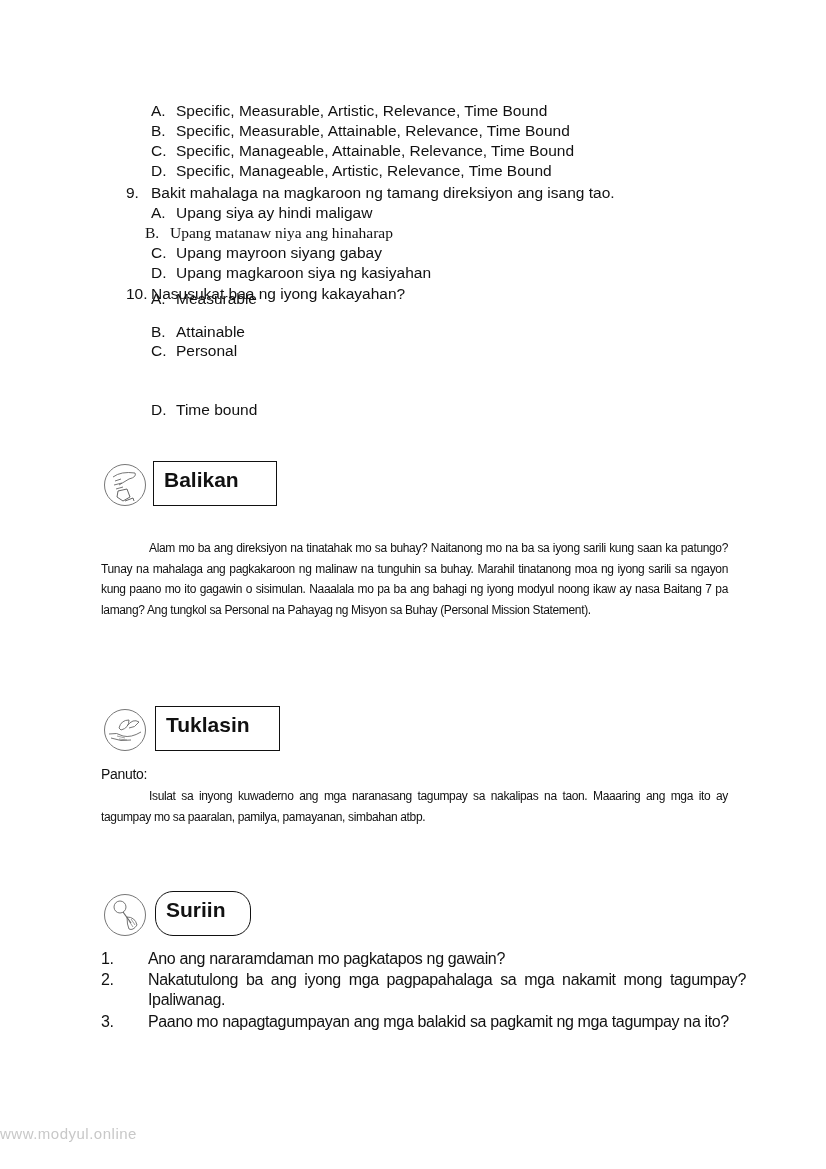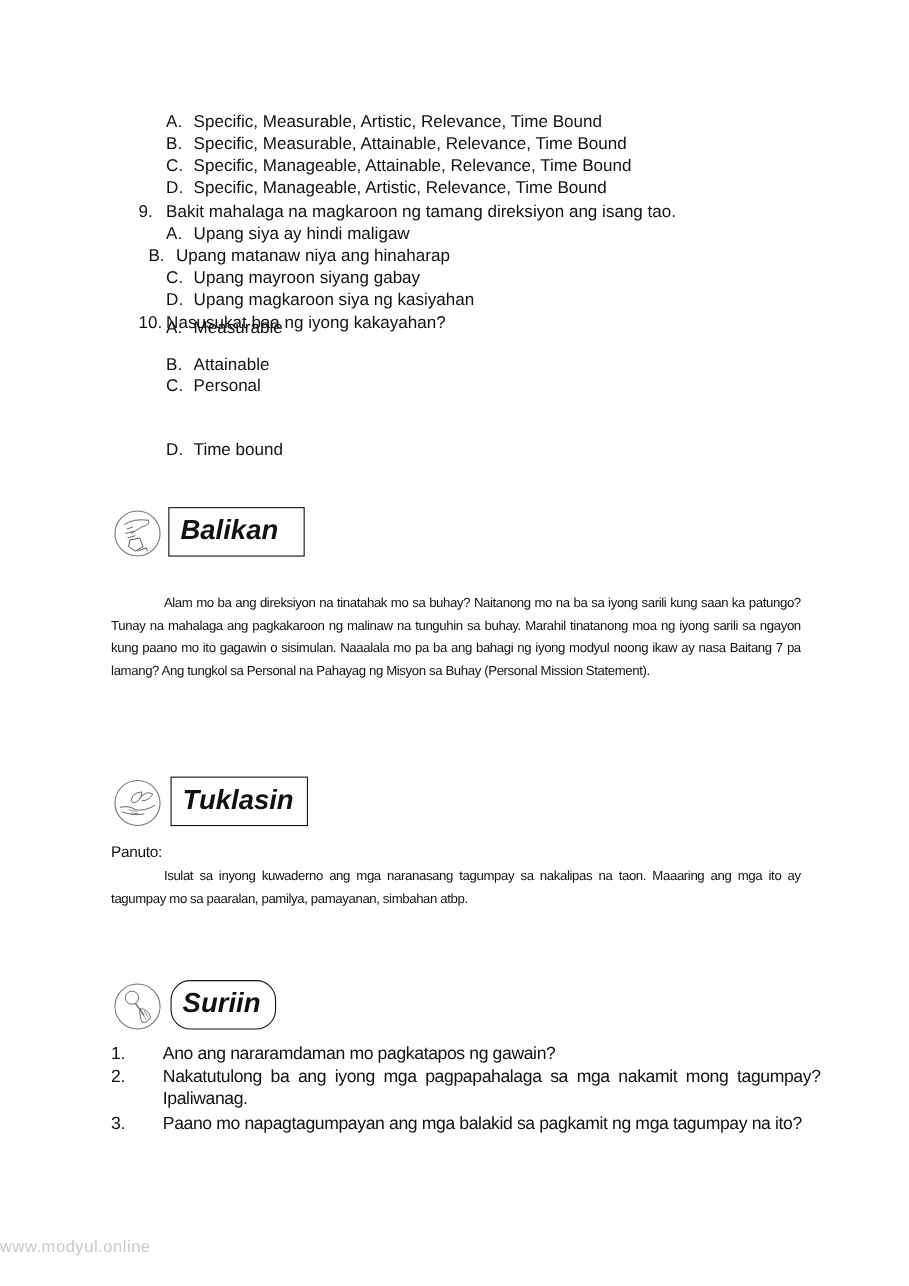--- a/index.html
+++ b/index.html
@@ -9,21 +9,21 @@
   .line { position: absolute; font-size: 15.5px; line-height: 20px; white-space: nowrap; }
   .mark { display: inline-block; width: 25px; }
   .num { position: absolute; font-size: 15.5px; line-height: 20px; }
   .para { position: absolute; left: 101px; width: 627px; font-size: 12px; line-height: 20.5px;
           text-align: justify; font-family: "Liberation Sans Narrow", "Liberation Sans", sans-serif;
           letter-spacing: -0.35px; }
   .para .indent { display: inline-block; width: 48px; }
   .icon-circle { position: absolute; width: 40px; height: 40px; border: 1px solid #777; border-radius: 50%; }
   .icon-circle svg { position: absolute; left: 0; top: 0; }
   .title-box { position: absolute; border: 1.3px solid #111; height: 43px; }
-  .title-box span { position: absolute; left: 10px; top: 6px; font-size: 25px; font-weight: bold; font-style: italic; }
+  .title-box span { position: absolute; left: 10px; top: 6px; font-size: 21px; font-weight: bold; }
   .q-item { position: absolute; left: 101px; width: 627px; font-size: 16px; line-height: 20px;
             font-family: "Liberation Sans", sans-serif; letter-spacing: -0.35px; }
   .q-item .n { position: absolute; left: 0; }
   .q-item .t { position: absolute; left: 14px; width: 598px; text-align: justify; margin-left: 33px; }
   .watermark { position: absolute; left: 0; width: 826px; top: 1125px; text-align: left;
                color: #c8c8c8; font-size: 15px; letter-spacing: 0.5px; }
 </style>
 </head>
 <body>
 
@@ -31,21 +31,21 @@
   <div class="line" style="left:151px; top:101px;"><span class="mark">A.</span><span>Specific, Measurable, Artistic, Relevance, Time Bound</span></div>
   <div class="line" style="left:151px; top:121px;"><span class="mark">B.</span><span>Specific, Measurable, Attainable, Relevance, Time Bound</span></div>
   <div class="line" style="left:151px; top:141px;"><span class="mark">C.</span><span>Specific, Manageable, Attainable, Relevance, Time Bound</span></div>
   <div class="line" style="left:151px; top:161px;"><span class="mark">D.</span><span>Specific, Manageable, Artistic, Relevance, Time Bound</span></div>
 </div>
 
 <div>
   <div class="num" style="left:126px; top:183px;">9.</div>
   <div class="line" style="left:151px; top:183px;">Bakit mahalaga na magkaroon ng tamang direksiyon ang isang tao.</div>
   <div class="line" style="left:151px; top:203px;"><span class="mark">A.</span><span>Upang siya ay hindi maligaw</span></div>
-  <div class="line" style="left:135px; top:223px;"><span class="mark">B.</span><span>Upang matanaw niya ang hinaharap</span></div>
+  <div class="line" style="left:145px; top:223px;font-family:Liberation Serif, serif;"><span class="mark">B.</span><span>Upang matanaw niya ang hinaharap</span></div>
   <div class="line" style="left:151px; top:243px;"><span class="mark">C.</span><span>Upang mayroon siyang gabay</span></div>
   <div class="line" style="left:151px; top:263px;"><span class="mark">D.</span><span>Upang magkaroon siya ng kasiyahan</span></div>
 </div>
 
 <div>
   <div class="num" style="left:126px; top:284px;">10.</div>
   <div class="line" style="left:151px; top:284px;">Nasusukat baa ng iyong kakayahan?</div>
   <div class="line" style="left:151px; top:289px;"><span class="mark">A.</span><span>Measurable</span></div>
   <div class="line" style="left:151px; top:322px;"><span class="mark">B.</span><span>Attainable</span></div>
   <div class="line" style="left:151px; top:341px;"><span class="mark">C.</span><span>Personal</span></div>

